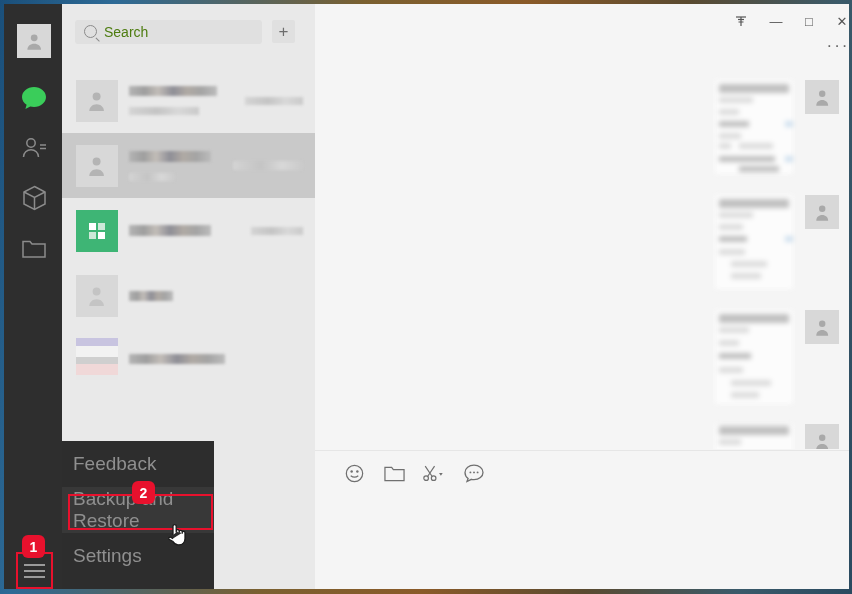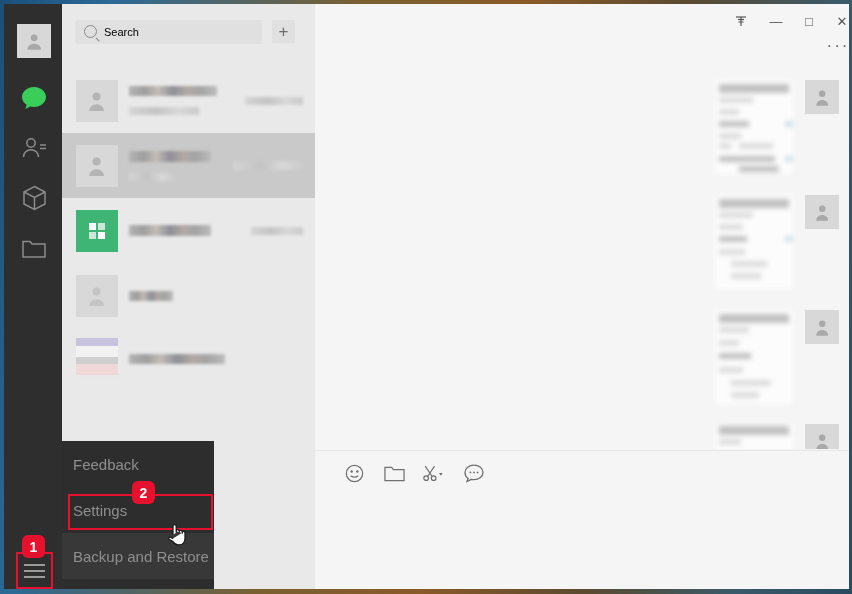--- a/index.html
+++ b/index.html
@@ -93,21 +93,21 @@
     border: 1.4px solid #8b8b8b; border-radius: 50%;
     position: relative; flex: none;
   }
   #search-box .mag::after {
     content: ""; position: absolute;
     right: -4px; bottom: -3px;
     width: 5px; height: 1.4px; background: #8b8b8b;
     transform: rotate(45deg);
   }
   #search-placeholder {
-    font-size: 11px; color: #000000;
+    font-size: 14px; color: #4d7c0f;
   }
   #add-btn {
     margin-left: 10px;
     width: 23px; height: 23px;
     background: #e0e0e0; border-radius: 2px;
     display: flex; align-items: center; justify-content: center;
     font-size: 17px; color: #6d6d6d; line-height: 1;
     cursor: pointer;
   }
 
@@ -233,21 +233,21 @@
   #popup-menu {
     position: absolute; left: 58px; top: 437px;
     width: 152px; height: 148px;
     background: #2d2d2d;
     z-index: 30;
   }
   .menu-item {
     height: 46px;
     display: flex; align-items: center;
     padding-left: 11px;
-    font-size: 15px; color: #8f8f8f;
+    font-size: 19px; color: #8f8f8f;
     cursor: pointer;
     box-sizing: border-box;
   }
   .menu-item.hovered { background: #383838; }
   #hl-backup {
     position: absolute; left: 6px; top: 53px;
     width: 145px; height: 36px;
     border: 2px solid #e8112d;
     box-sizing: border-box;
     pointer-events: none;
@@ -515,22 +515,22 @@
             <circle cx="10" cy="8.4" r="0.95" fill="#707070"></circle>
             <circle cx="13.6" cy="8.4" r="0.95" fill="#707070"></circle>
         </svg>
       </div>
     </div>
 
   </div>
 
   <div id="popup-menu">
     <div class="menu-item">Feedback</div>
+    <div class="menu-item hovered">Backup and Restore</div>
     <div class="menu-item">Settings</div>
-    <div class="menu-item hovered">Backup and Restore</div>
 
     <div id="hl-backup"></div>
     <div id="badge-2">2</div>
 
     <div id="cursor">
       <svg width="22" height="28" viewBox="0 0 22 28">
         <path d="M7 14V5.2a1.6 1.6 0 0 1 3.2 0v6.2m0-1.2a1.5 1.5 0 0 1 3 0v1.4m0-.8a1.5 1.5 0 0 1 3 0v2m0-1a1.4 1.4 0 0 1 2.8 0v5.6c0 3.6-2.4 6.4-6.2 6.4H12c-3 0-4-1.4-5.4-3.6L3 18.2c-.7-1.2.6-2.6 2-1.8L7 17.6" fill="#ffffff" stroke="#1a1a1a" stroke-width="1.3" stroke-linejoin="round"></path>
       </svg>
     </div>
   </div>

